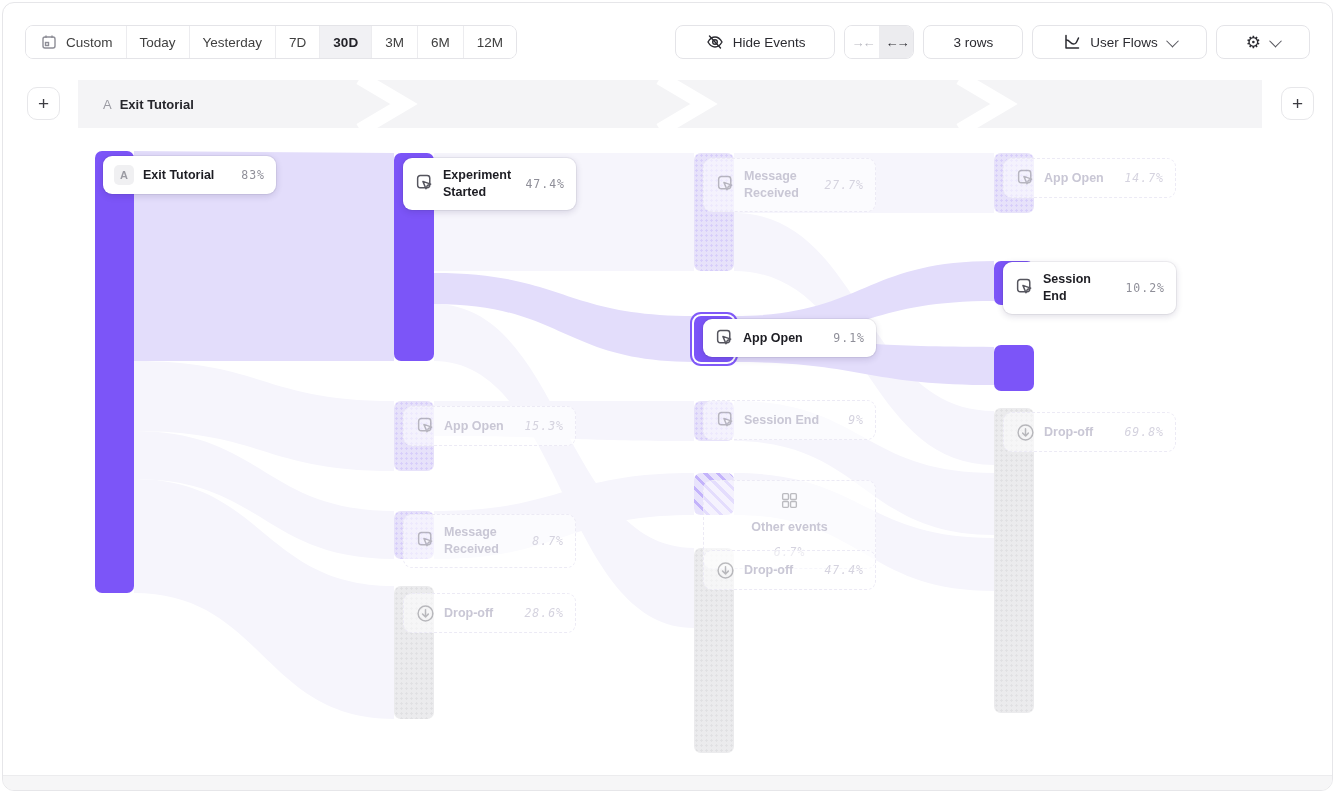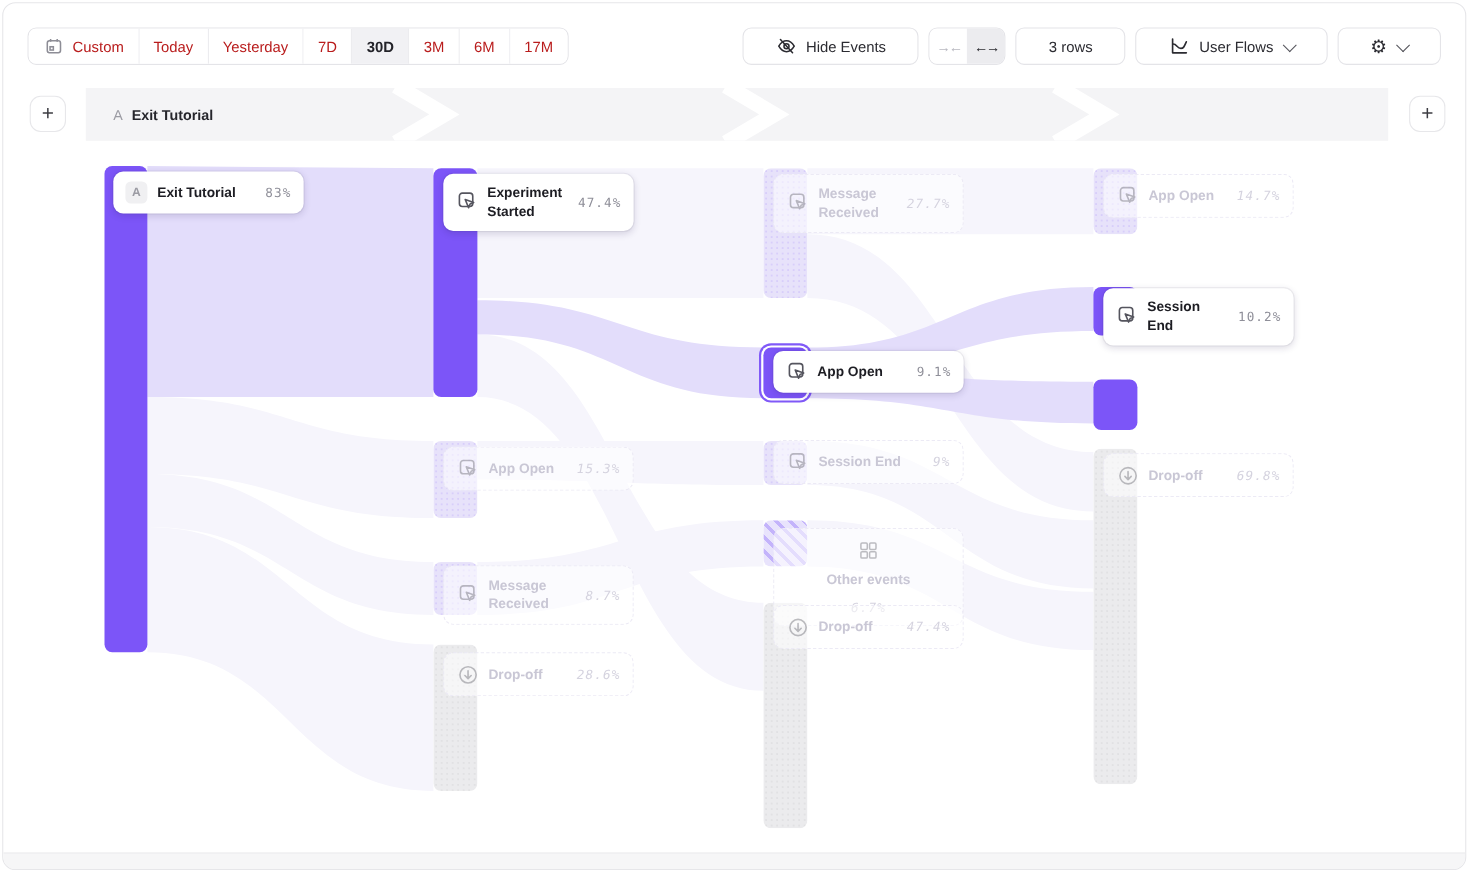--- a/index.html
+++ b/index.html
@@ -2,21 +2,21 @@
 <html><head>
 <meta charset="utf-8">
 <style>
   * { margin:0; padding:0; box-sizing:border-box; }
   html,body { width:1335px; height:793px; background:#fff; font-family:"Liberation Sans", sans-serif; overflow:hidden; }
   .page { position:absolute; inset:2px; border:1px solid #e6e6e9; border-radius:12px; background:#fff; overflow:hidden; }
 
   
   .toolbar { position:absolute; top:22px; left:22px; right:22px; height:36px; }
   .seg-group { display:inline-flex; align-items:stretch; border:1px solid #e4e4e8; border-radius:8px; background:#fff; height:34px; overflow:hidden; }
-  .seg { display:flex; align-items:center; gap:7px; padding:0 13px; font-size:13.5px; color:#b91c1c; border-right:1px solid #ececef; cursor:pointer; background:#fff; border-top:none;border-bottom:none;border-left:none; font-family:"Liberation Sans",sans-serif; }
+  .seg { display:flex; align-items:center; gap:7px; padding:0 13px; font-size:13.5px; color:#404040; border-right:1px solid #ececef; cursor:pointer; background:#fff; border-top:none;border-bottom:none;border-left:none; font-family:"Liberation Sans",sans-serif; }
   .seg:last-child { border-right:none; }
   .seg.selected { background:#f1f1f4; color:#232329; font-weight:700; }
   .right-tools { position:absolute; right:0; top:0; display:flex; gap:9px; }
   .tool-btn { display:inline-flex; align-items:center; gap:8px; height:34px; padding:0 29px; border:1px solid #e4e4e8; border-radius:8px; background:#fff; font-size:13.5px; color:#2b2b31; font-weight:500; cursor:pointer; font-family:"Liberation Sans",sans-serif; }
   .arrow-seg { display:inline-flex; height:34px; border:1px solid #e4e4e8; border-radius:8px; overflow:hidden; background:#fff; }
   .arrow-cell { width:34px; display:flex; align-items:center; justify-content:center; font-size:13px; letter-spacing:-2px; color:#b8b8c0; cursor:pointer; background:#fff; border:none; }
   .arrow-cell.selected { background:#ececef; color:#2b2b31; }
   .chev { width:9px; height:9px; border-right:1.6px solid #55555c; border-bottom:1.6px solid #55555c; transform:rotate(45deg) translate(-1px,-1px); display:inline-block; margin-left:2px; }
   .gear-glyph { font-size:17px; color:#2b2b31; line-height:1; }
 
@@ -81,21 +81,21 @@
       <button class="seg selected">
           <span>30D</span>
         </button>
       <button class="seg">
           <span>3M</span>
         </button>
       <button class="seg">
           <span>6M</span>
         </button>
       <button class="seg">
-          <span>17M</span>
+          <span>12M</span>
         </button>
     </div>
 
     <div class="right-tools">
       <button class="tool-btn">
         <span class="nicon">
           <svg width="18" height="18" viewBox="0 0 18 18" fill="none" stroke="#2b2b31" stroke-width="1.4" stroke-linecap="round">
             <path d="M2 9 C4 5.5 6.5 4 9 4 C11.5 4 14 5.5 16 9 C14 12.5 11.5 14 9 14 C6.5 14 4 12.5 2 9 Z"></path>
             <circle cx="9" cy="9" r="2.3"></circle>
             <line x1="3.5" y1="3" x2="14.5" y2="15"></line>

